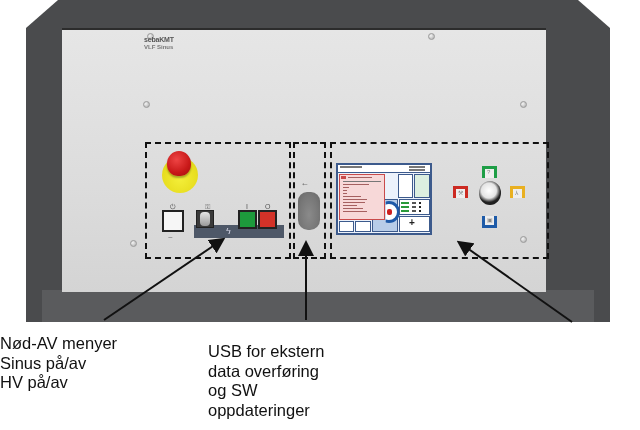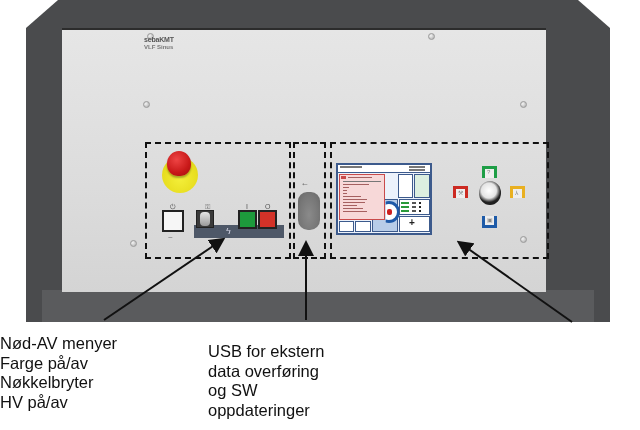--- a/index.html
+++ b/index.html
@@ -256,22 +256,21 @@
       <path d="M0,0 L8,4 L0,8 z" fill="#111"></path>
     </marker>
   </defs>
   <line x1="104" y1="320" x2="222" y2="240" stroke="#111" stroke-width="2" marker-end="url(#ah)"></line>
   <line x1="306" y1="320" x2="306" y2="244" stroke="#111" stroke-width="2" marker-end="url(#ah)"></line>
   <line x1="572" y1="322" x2="460" y2="243" stroke="#111" stroke-width="2" marker-end="url(#ah)"></line>
 </svg>
 
 <div class="caption cap-left">
   <span class="cap-line">Nød-AV menyer</span>
-  <span class="cap-line">Farge på/av</span>
-  <span class="cap-line">Nøkkelbryter</span>
+  <span class="cap-line">Sinus på/av</span>
   <span class="cap-line">HV på/av</span>
 </div>
 <div class="caption cap-mid">
   <span class="cap-line">USB for ekstern</span>
   <span class="cap-line">data overføring</span>
   <span class="cap-line">og SW</span>
   <span class="cap-line">oppdateringer</span>
 </div>
 <div class="caption cap-right">
 </div>

